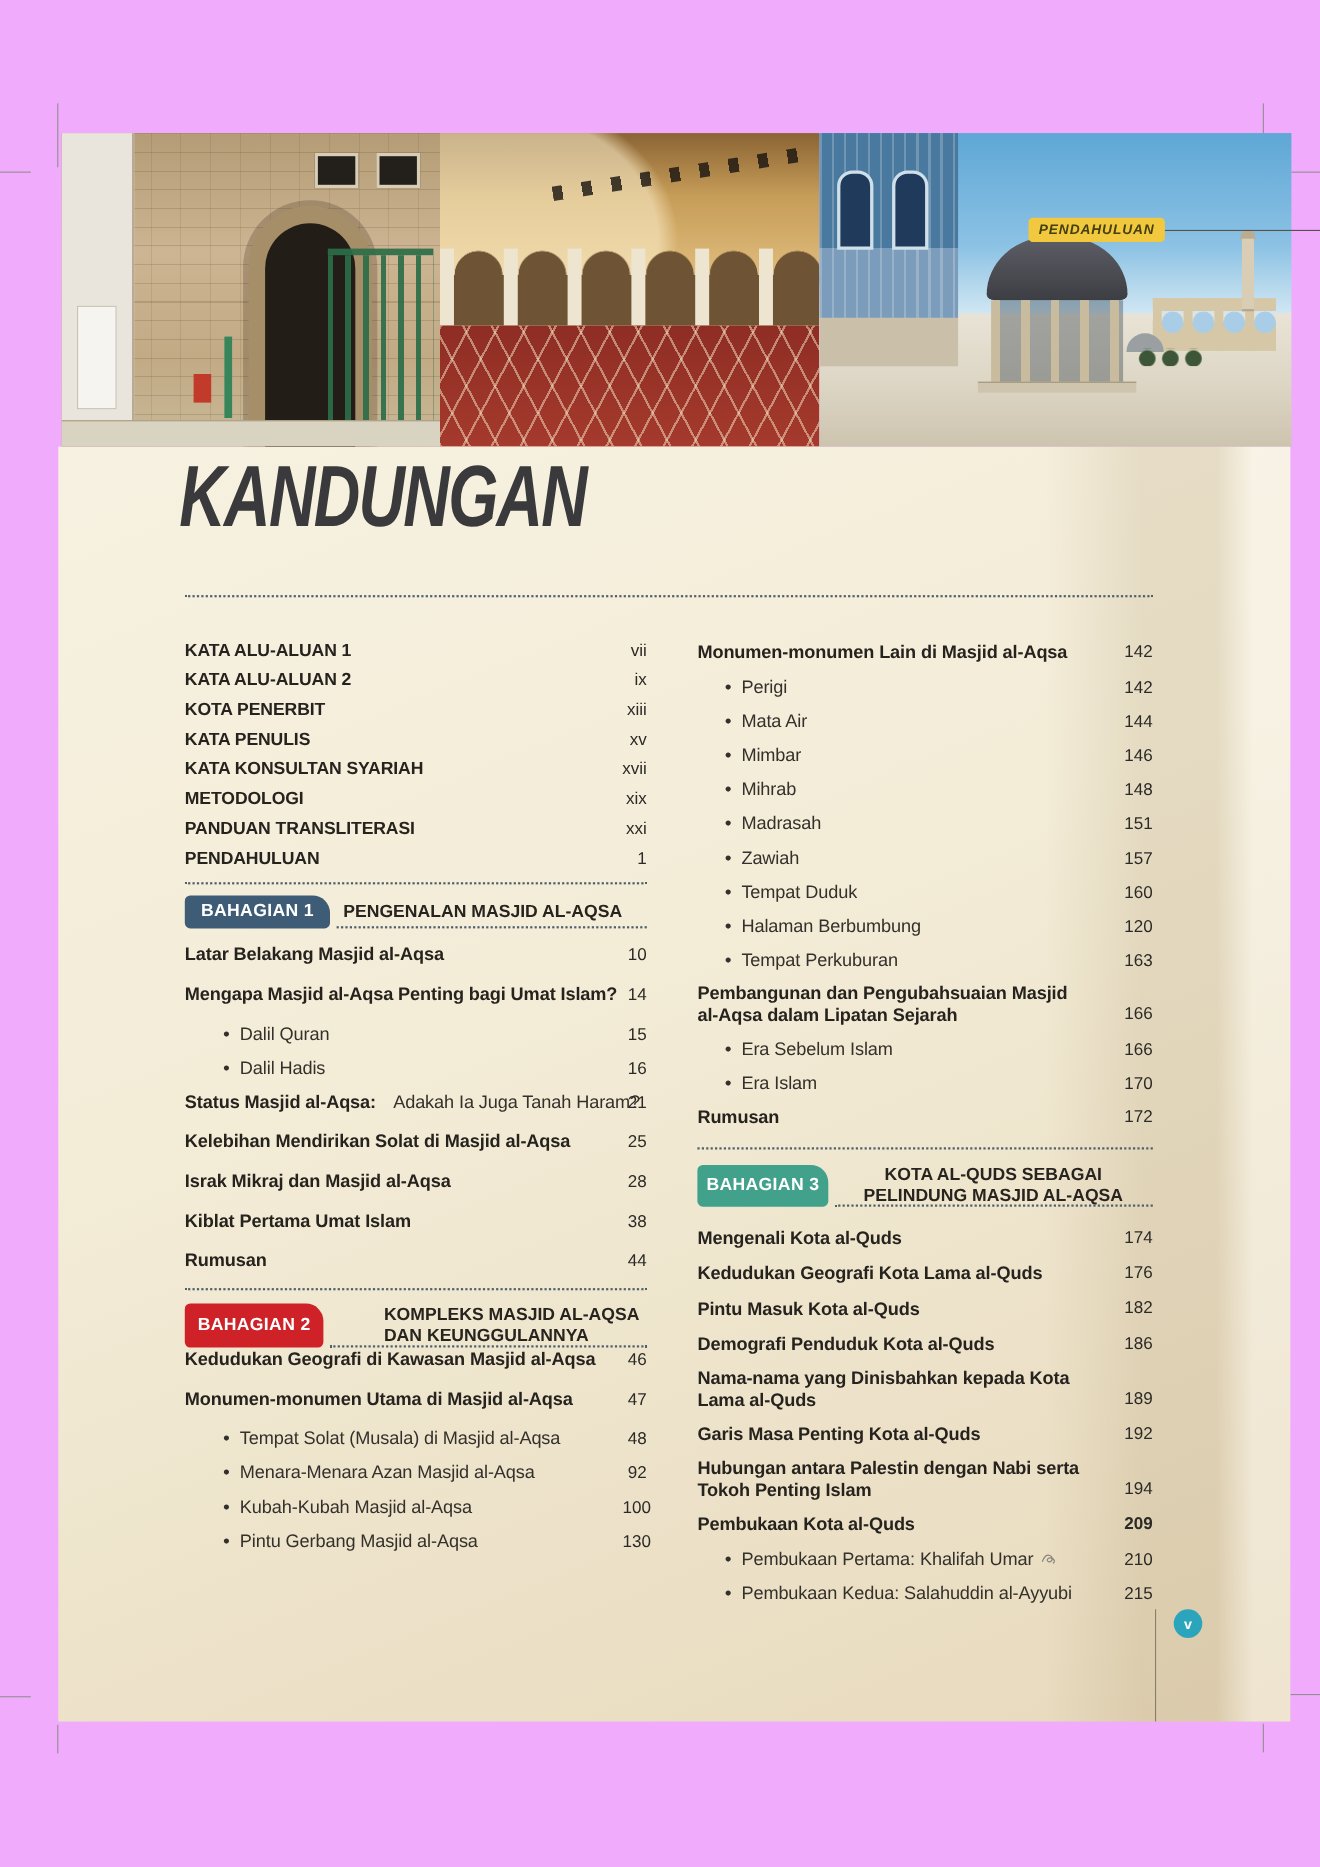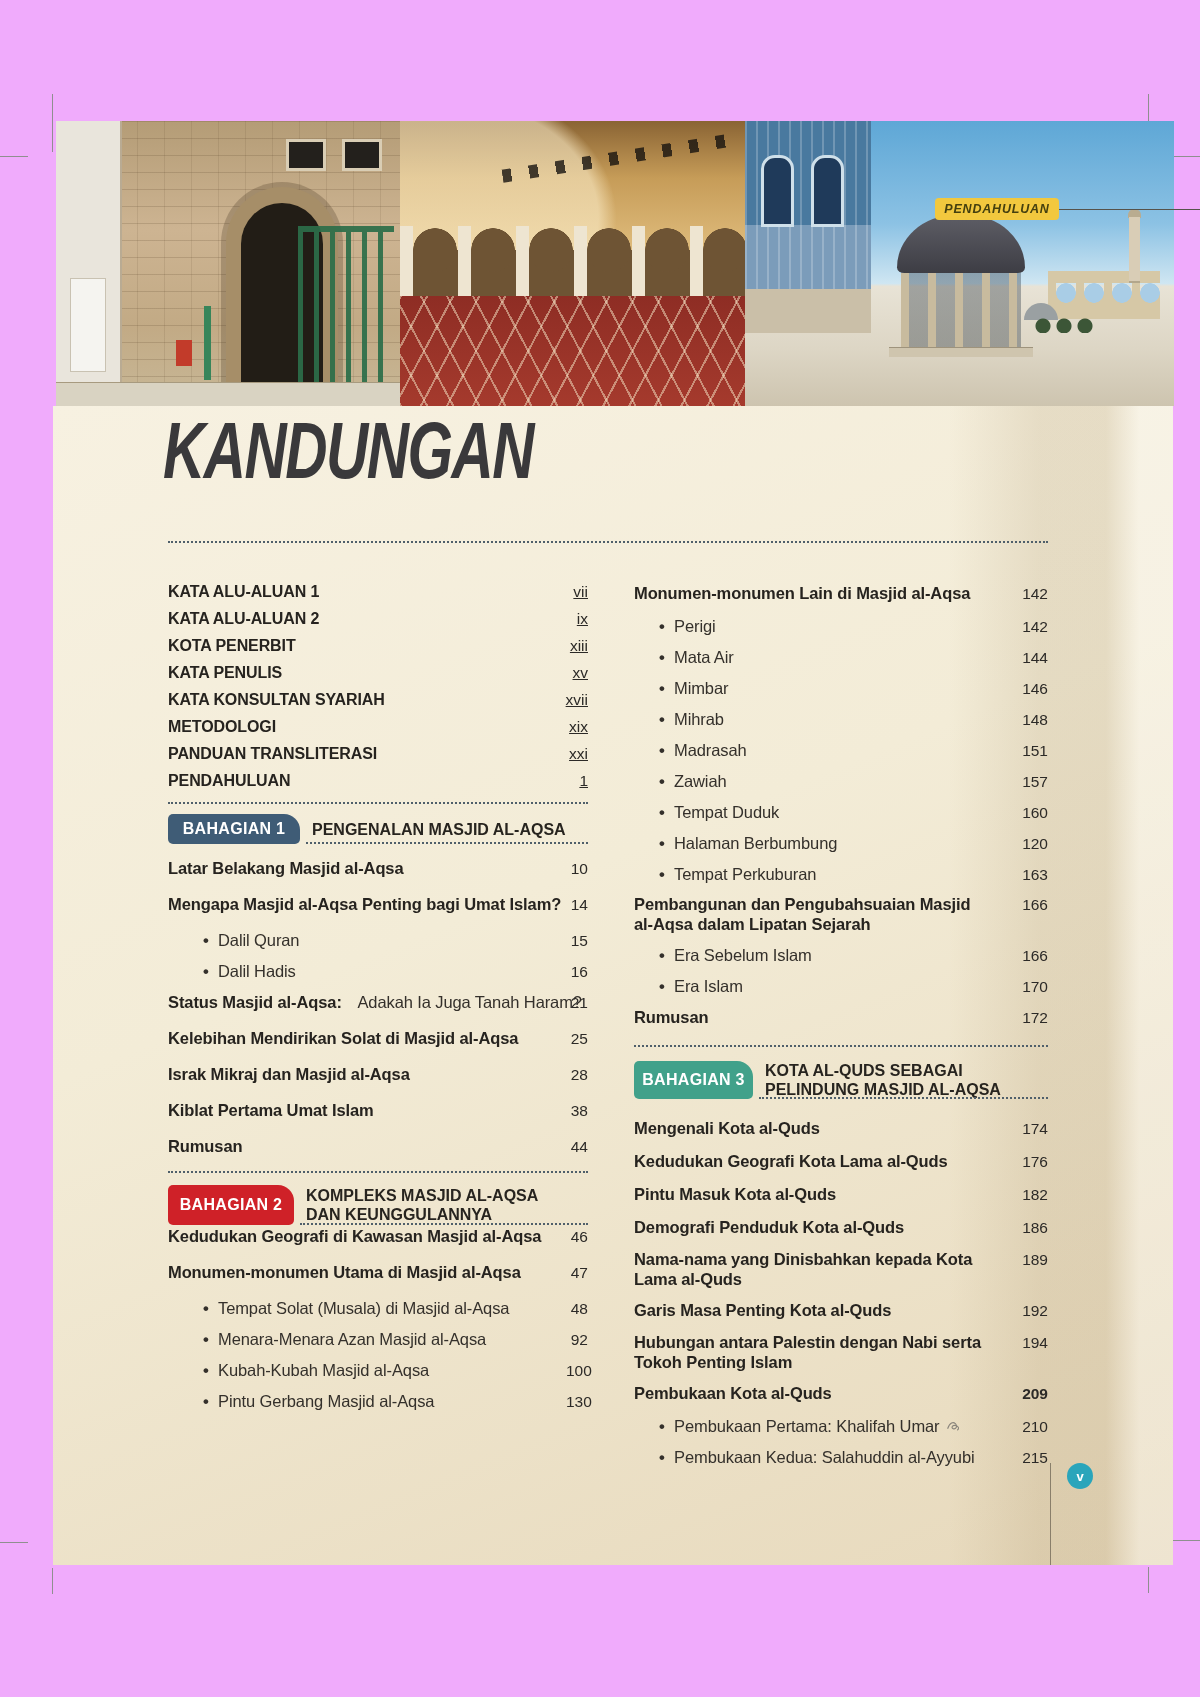--- a/index.html
+++ b/index.html
@@ -88,44 +88,44 @@
   #col-left{left:168px;width:420px;}
   #col-right{left:634px;width:414px;}
   .row{display:flex;align-items:baseline;position:relative;}
   .row .lbl{font-size:16.5px;font-weight:bold;line-height:22px;letter-spacing:-.1px;color:#26231f;white-space:nowrap;flex:none;}
   #col-left .row .lbl{width:398px;}
   #col-right .row .lbl{width:352px;}
   .row .pg{flex:1;text-align:right;font-size:15.5px;font-weight:normal;line-height:22px;color:#2c2a27;}
   .row .pg.pbold{font-weight:bold;}
   .front{line-height:27px;}
   .front .lbl{font-size:16px;line-height:27px;width:auto;flex:0 1 auto;}
-  .front .pg{line-height:27px;font-size:15.5px;text-decoration:underline;}
+  .front .pg{line-height:27px;font-size:15.5px;}
   .row.main{margin-bottom:13px;}
-  #col-right .row.main{margin-bottom:10px;}
+  #col-right .row.main{margin-bottom:10px;align-items:flex-end;}
   .row.bullet{margin-bottom:8px;}
   .row.bullet .lbl{font-weight:normal;color:#34302b;}
   #col-left .row.bullet .lbl{padding-left:50px;width:348px;}
   #col-right .row.bullet .lbl{padding-left:40px;width:312px;}
   .row.bullet .lbl::before{content:"\2022";position:absolute;font-weight:bold;}
   #col-left .row.bullet .lbl::before{left:35px;}
   #col-right .row.bullet .lbl::before{left:25px;}
   .row.wrap{margin-bottom:9px;}
   .row.wrap .lbl{white-space:normal;line-height:20px;}
   .lbl2{font-weight:normal;color:#34302b;margin-left:12px;}
   .dotted-sep{border-top:2px dotted #4f5f6a;height:0;}
 
   .badge-row{display:flex;align-items:center;position:relative;}
   .badge{color:#ffffff;font-weight:bold;font-size:16px;letter-spacing:.3px;display:flex;align-items:center;justify-content:center;
          border-radius:5px 16px 5px 5px;flex:none;}
   .b1{width:132px;height:30px;background:#3f5c76;}
   .b2{width:126px;height:40px;background:#cf2128;}
   .b3{width:119px;height:38px;background:#41a18a;}
   .badge-title{margin-left:12px;font-weight:bold;font-size:16px;line-height:19px;color:#27241f;}
   #col-left .badge-title{width:266px;}
-  #col-right .badge-title{width:276px;}
+  #col-right .badge-title{width:276px;text-align:center;}
   .badge-underline{position:absolute;bottom:0;right:0;border-bottom:2px dotted #4f5f6a;}
   .u1{left:138px;}
   .u2{left:132px;}
   .u3{left:125px;}
 
   .honorific{display:inline-block;vertical-align:baseline;margin-left:6px;}
 
   .vcircle{position:absolute;left:1067px;top:1463px;width:26px;height:26px;border-radius:50%;background:#2aa5bb;
       color:#fff;font-weight:bold;font-size:13px;display:flex;align-items:center;justify-content:center;}
 </style>
@@ -265,21 +265,21 @@
         <span class="pg">38</span>
         </div>
       <div class="row main">
         <span class="lbl">Rumusan</span>
         <span class="pg">44</span>
         </div>
     </div>
 
     <div class="dotted-sep" style="margin-top:12px;"></div>
 
-    <div class="badge-row" style="margin-top:12px;height:40px;">
+    <div class="badge-row" style="margin-top:12px;height:40px;gap:43px;">
       <span class="badge b2">BAHAGIAN 2</span>
       <span class="badge-title">KOMPLEKS MASJID AL-AQSA DAN KEUNGGULANNYA</span>
       <span class="badge-underline u2"></span>
     </div>
 
     <div style="margin-top:0;">
       <div class="row main">
         <span class="lbl">Kedudukan Geografi di Kawasan Masjid al-Aqsa</span>
         <span class="pg">46</span>
         </div>

